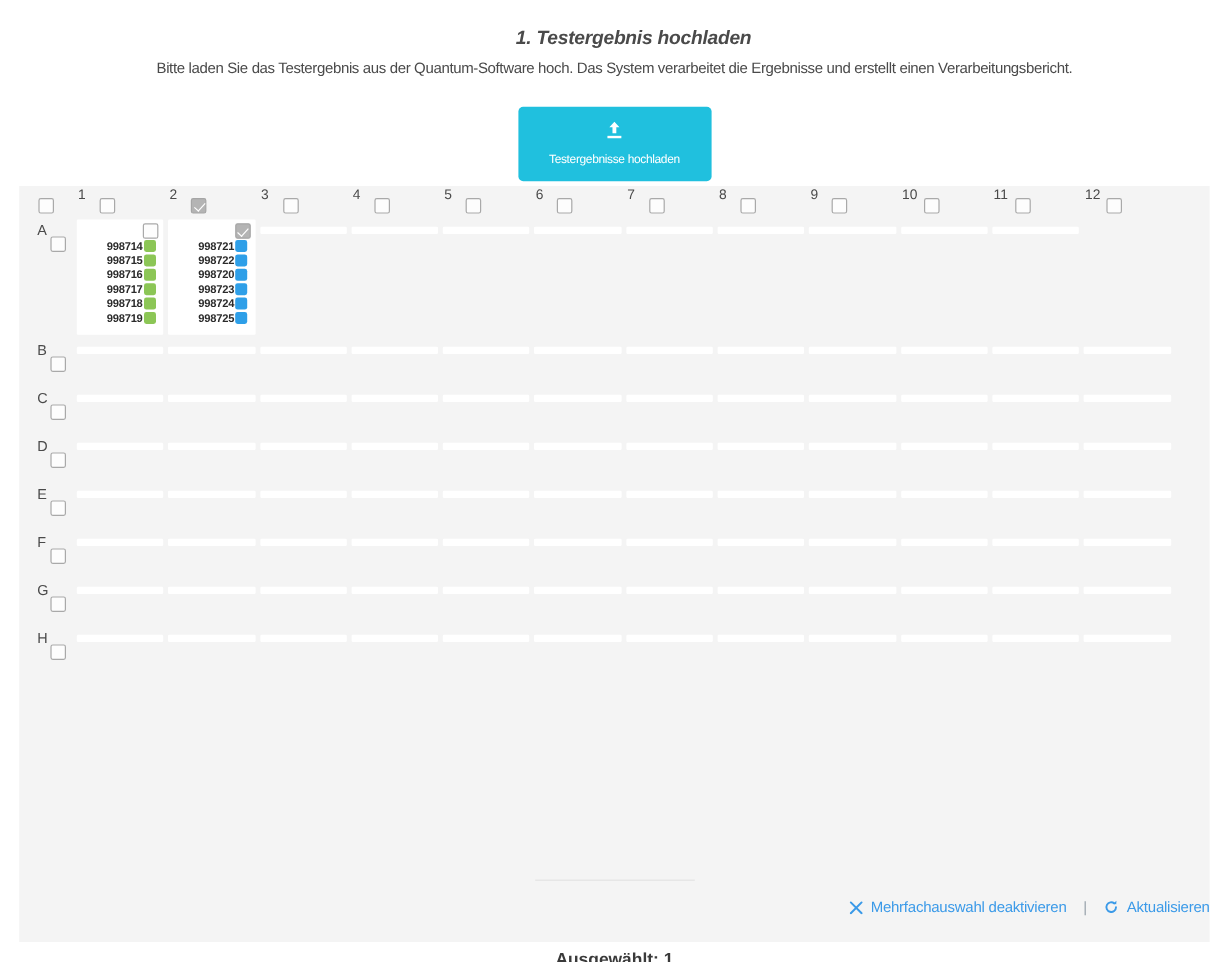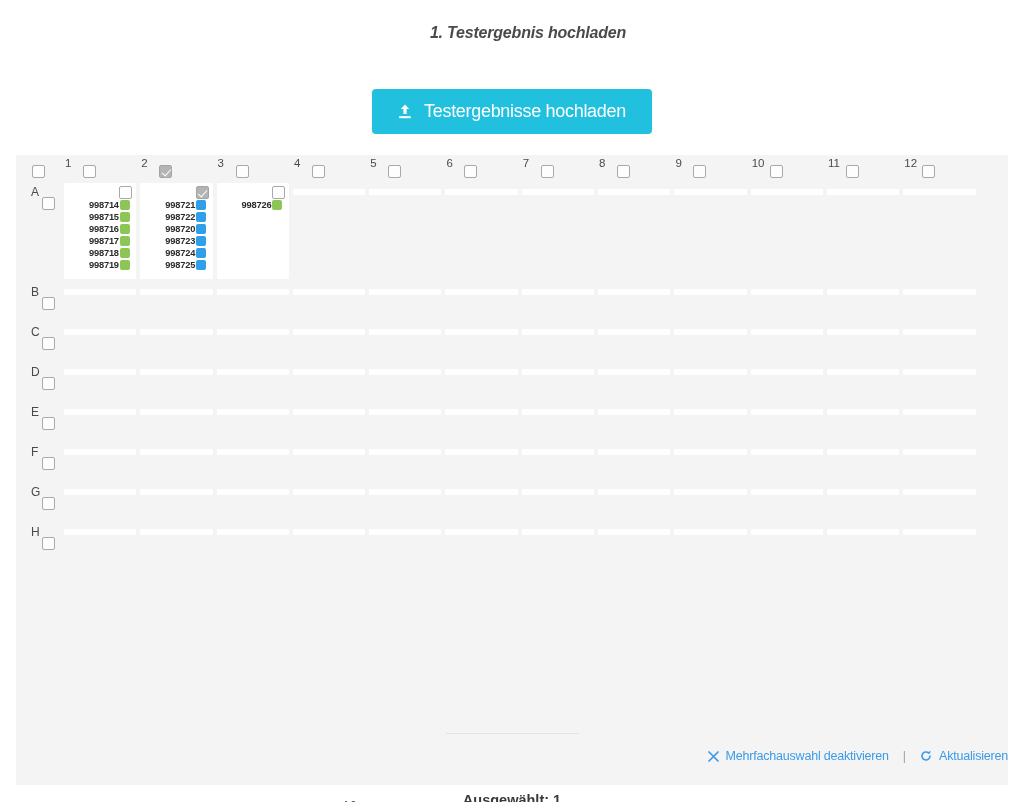--- a/index.html
+++ b/index.html
@@ -30,23 +30,24 @@
   
   .upload-wrap {
     position: absolute; top: 89px; left: 0; width: 1024px;
     display: flex; justify-content: center;
   }
   .upload-btn {
     display: inline-flex; align-items: center; gap: 12px;
     background: #20c0de; color: #ffffff;
     border: none; border-radius: 4px;
     padding: 12px 26px;
-    font-size: 18px; font-family: "Liberation Sans", sans-serif;
+    font-size: 10px; font-family: "Liberation Sans", sans-serif;
     letter-spacing: -0.3px;
     cursor: pointer;
+    flex-direction: column;
   }
   .upload-icon { display: inline-block; width: 14px; height: 15px; }
   .upload-icon svg { display: block; }
 
   
   .panel {
     position: absolute; left: 16px; top: 155px;
     width: 992px; height: 630px;
     background: #f4f4f4;
   }
@@ -181,20 +182,21 @@
     position: absolute; left: 326px; top: 644px;
     font-size: 12px; color: #4a4a4a;
   }
 </style>
 </head>
 <body>
 
 <div class="page">
 
   <div class="step-title">1. Testergebnis hochladen</div>
+  <div class="step-desc">Bitte laden Sie das Testergebnis aus der Quantum-Software hoch. Das System verarbeitet die Ergebnisse und erstellt einen Verarbeitungsbericht.</div>
 
   <div class="upload-wrap">
     <button class="upload-btn">
       <span class="upload-icon">
         <svg viewBox="0 0 14 15" width="14" height="15" aria-hidden="true">
           <path d="M7 0.5 L11.2 5 H8.6 V10 H5.4 V5 H2.8 Z" fill="#ffffff"></path>
           <rect x="1.2" y="12.2" width="11.6" height="2" fill="#ffffff"></rect>
         </svg>
       </span>
       <span>Testergebnisse hochladen</span>
@@ -316,31 +318,20 @@
                     <span class="sample-id">998723</span>
                     <span class="swatch" style="background: rgb(46, 159, 232);"></span>
                   </div>
                   <div class="sample">
                     <span class="sample-id">998724</span>
                     <span class="swatch" style="background: rgb(46, 159, 232);"></span>
                   </div>
                   <div class="sample">
                     <span class="sample-id">998725</span>
                     <span class="swatch" style="background: rgb(46, 159, 232);"></span>
-                  </div>
-                </div>
-              </div>
-            </div>
-            <div class="cell filled">
-              <span class="cb cell-cb"></span>
-              <div class="cell-inner">
-                <div class="sample-list">
-                  <div class="sample">
-                    <span class="sample-id">998726</span>
-                    <span class="swatch" style="background: rgb(140, 198, 86);"></span>
                   </div>
                 </div>
               </div>
             </div>
             <div class="cell">
               <div class="cell-inner"></div>
             </div>
             <div class="cell">
               <div class="cell-inner"></div>
             </div>

